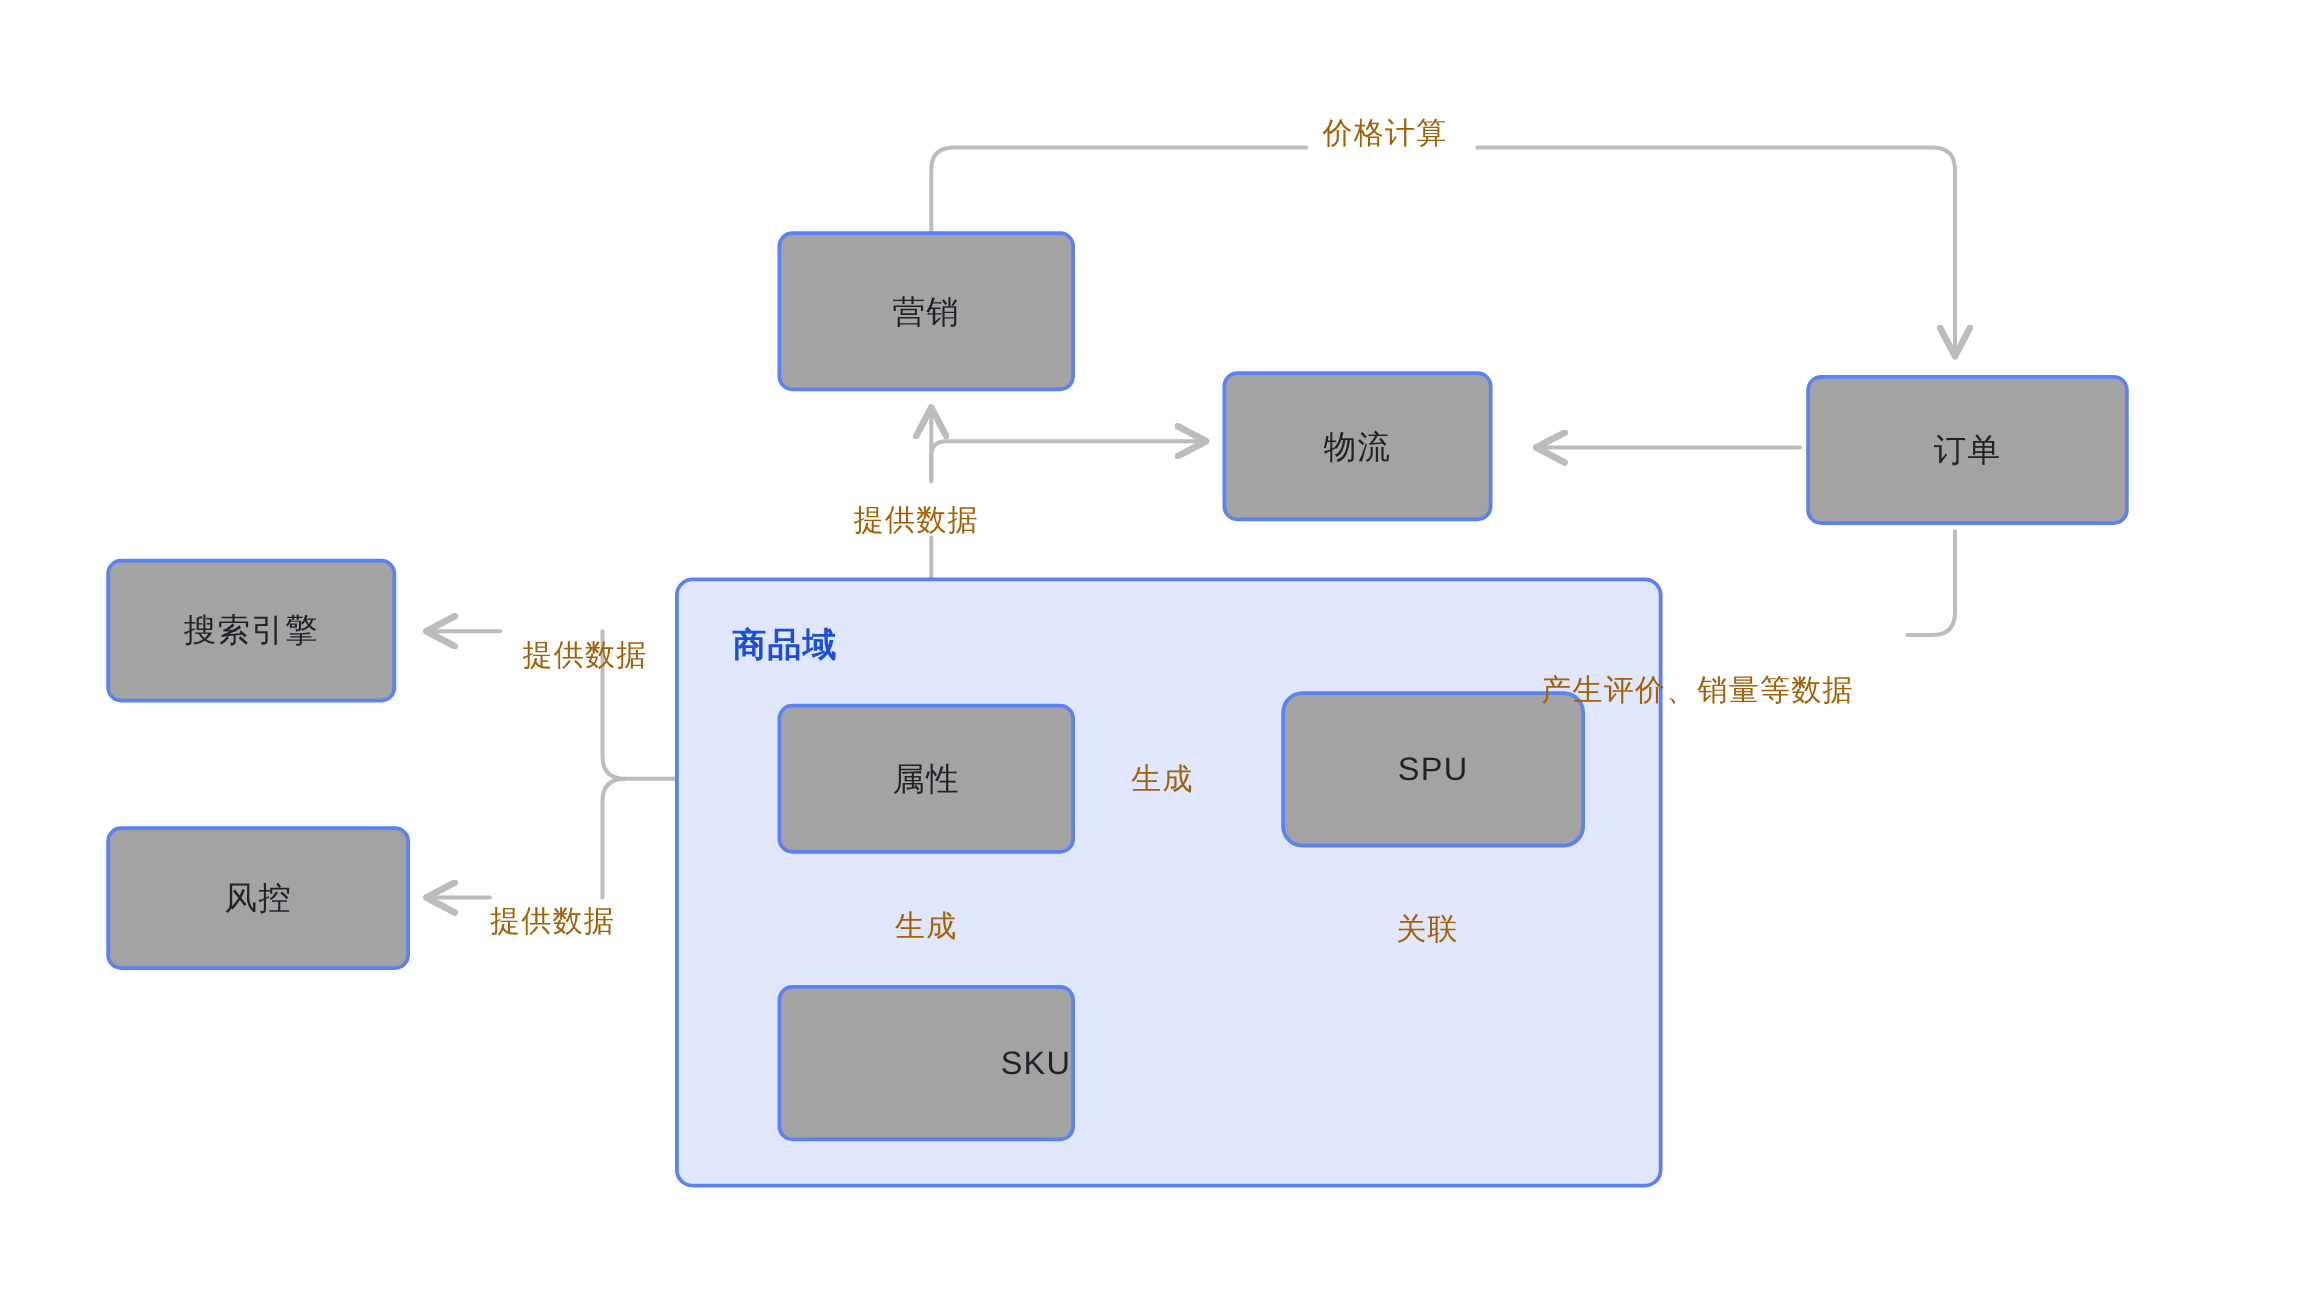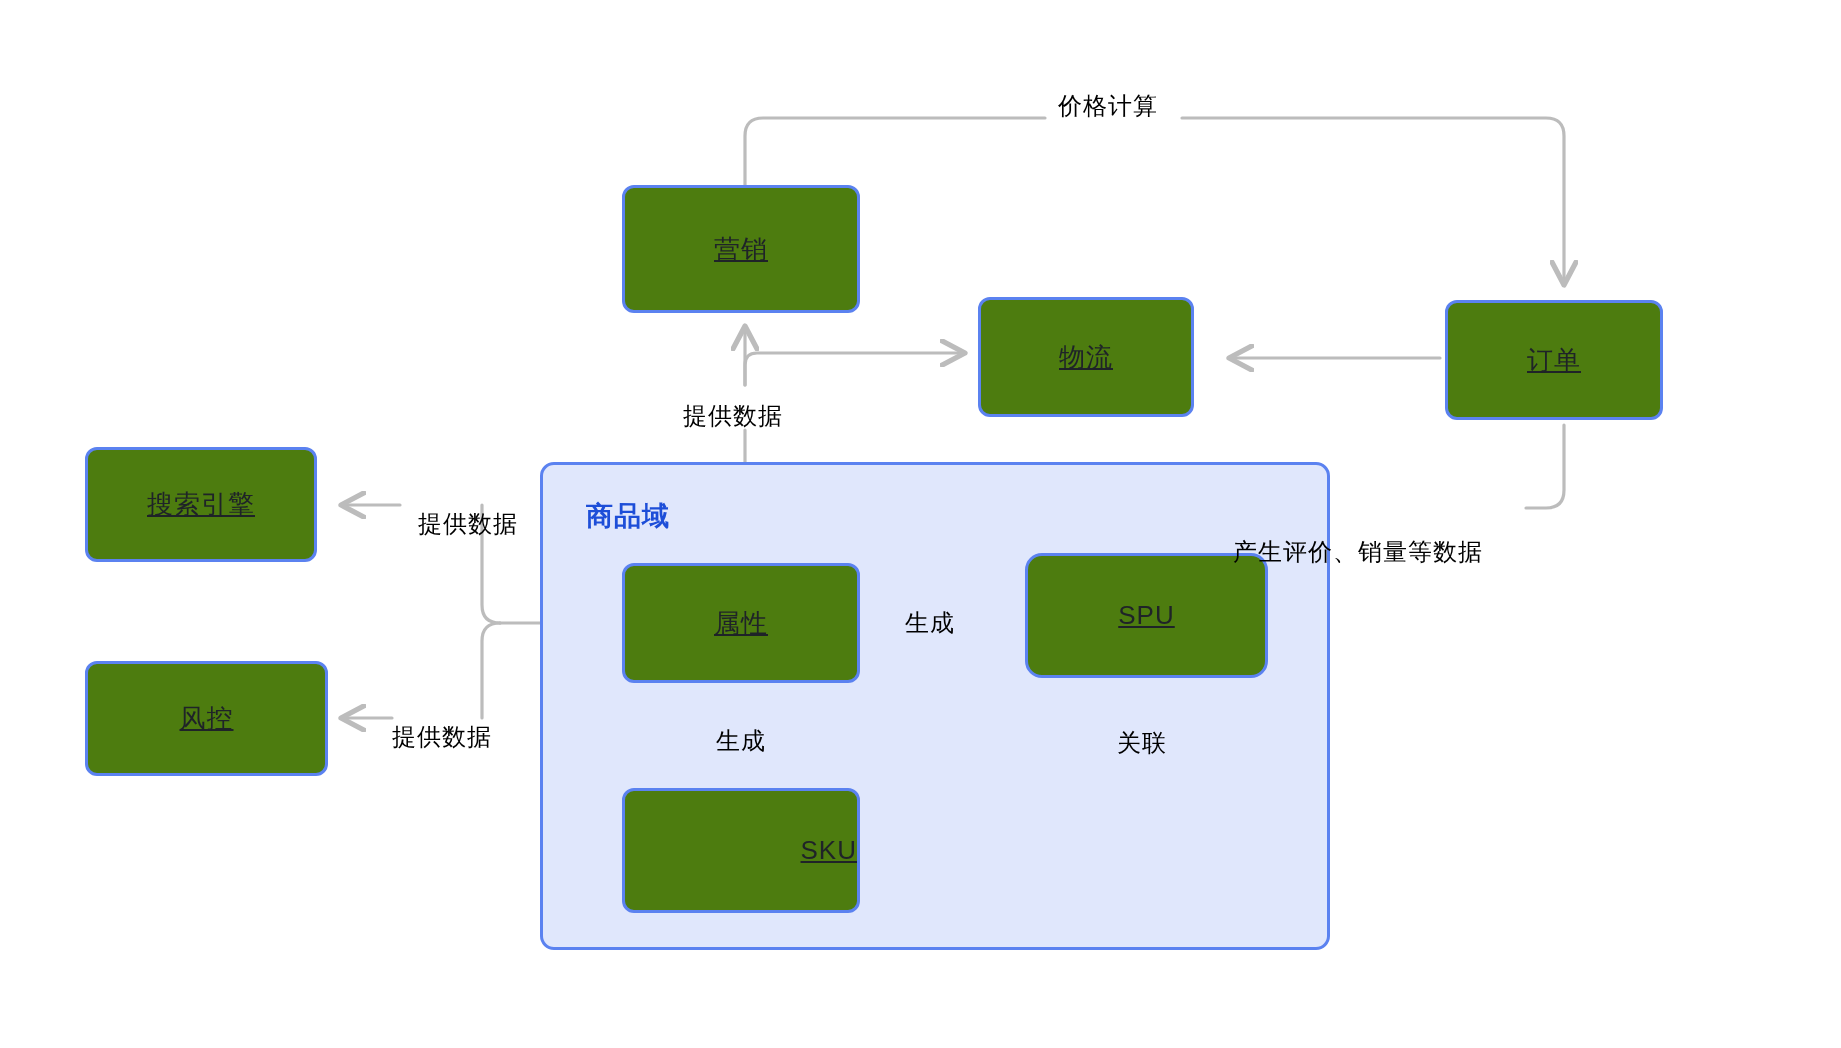--- a/index.html
+++ b/index.html
@@ -24,49 +24,48 @@
     position: absolute;
     left: 0;
     top: 0;
     width: 1841px;
     height: 1048px;
     pointer-events: none;
   }
   .node {
     position: absolute;
     box-sizing: border-box;
-    background: #4d7c0f;
+    background: #a3a3a3;
     border: 3px solid #5b82f0;
     border-radius: 12px;
     display: flex;
     align-items: center;
     justify-content: center;
     font-size: 26px;
     color: #1f2328;
     letter-spacing: 1px;
-    text-decoration: underline;
   }
   .group-box {
     position: absolute;
     box-sizing: border-box;
     background: #e0e7fc;
     border: 3px solid #5b82f0;
     border-radius: 14px;
   }
   .group-title {
     position: absolute;
     font-size: 27px;
     font-weight: bold;
     color: #1d4ed8;
     letter-spacing: 1px;
   }
   .edge-label {
     position: absolute;
     font-size: 24px;
-    color: #000000;
+    color: #a16207;
     white-space: nowrap;
     letter-spacing: 1px;
   }
 </style>
 </head>
 <body>
 
 <div id="diagram-canvas">
 
   <svg class="wires" viewBox="0 0 1841 1048" xmlns="http://www.w3.org/2000/svg">
@@ -111,21 +110,21 @@
   <div class="group-title" style="left:586px; top:498px;">商品域</div>
 
   <div class="node" style="left:622px; top:185px; width:238px; height:128px;">
     <span>营销</span>
   </div>
 
   <div class="node" style="left:978px; top:297px; width:216px; height:120px;text-align:right;">
     <span>物流</span>
   </div>
 
-  <div class="node" style="left:1445px; top:300px; width:218px; height:120px;">
+  <div class="node" style="left:1445px; top:300px; width:258px; height:120px;">
     <span>订单</span>
   </div>
 
   <div class="node" style="left:85px; top:447px; width:232px; height:115px;">
     <span>搜索引擎</span>
   </div>
 
   <div class="node" style="left:85px; top:661px; width:243px; height:115px;">
     <span>风控</span>
   </div>

